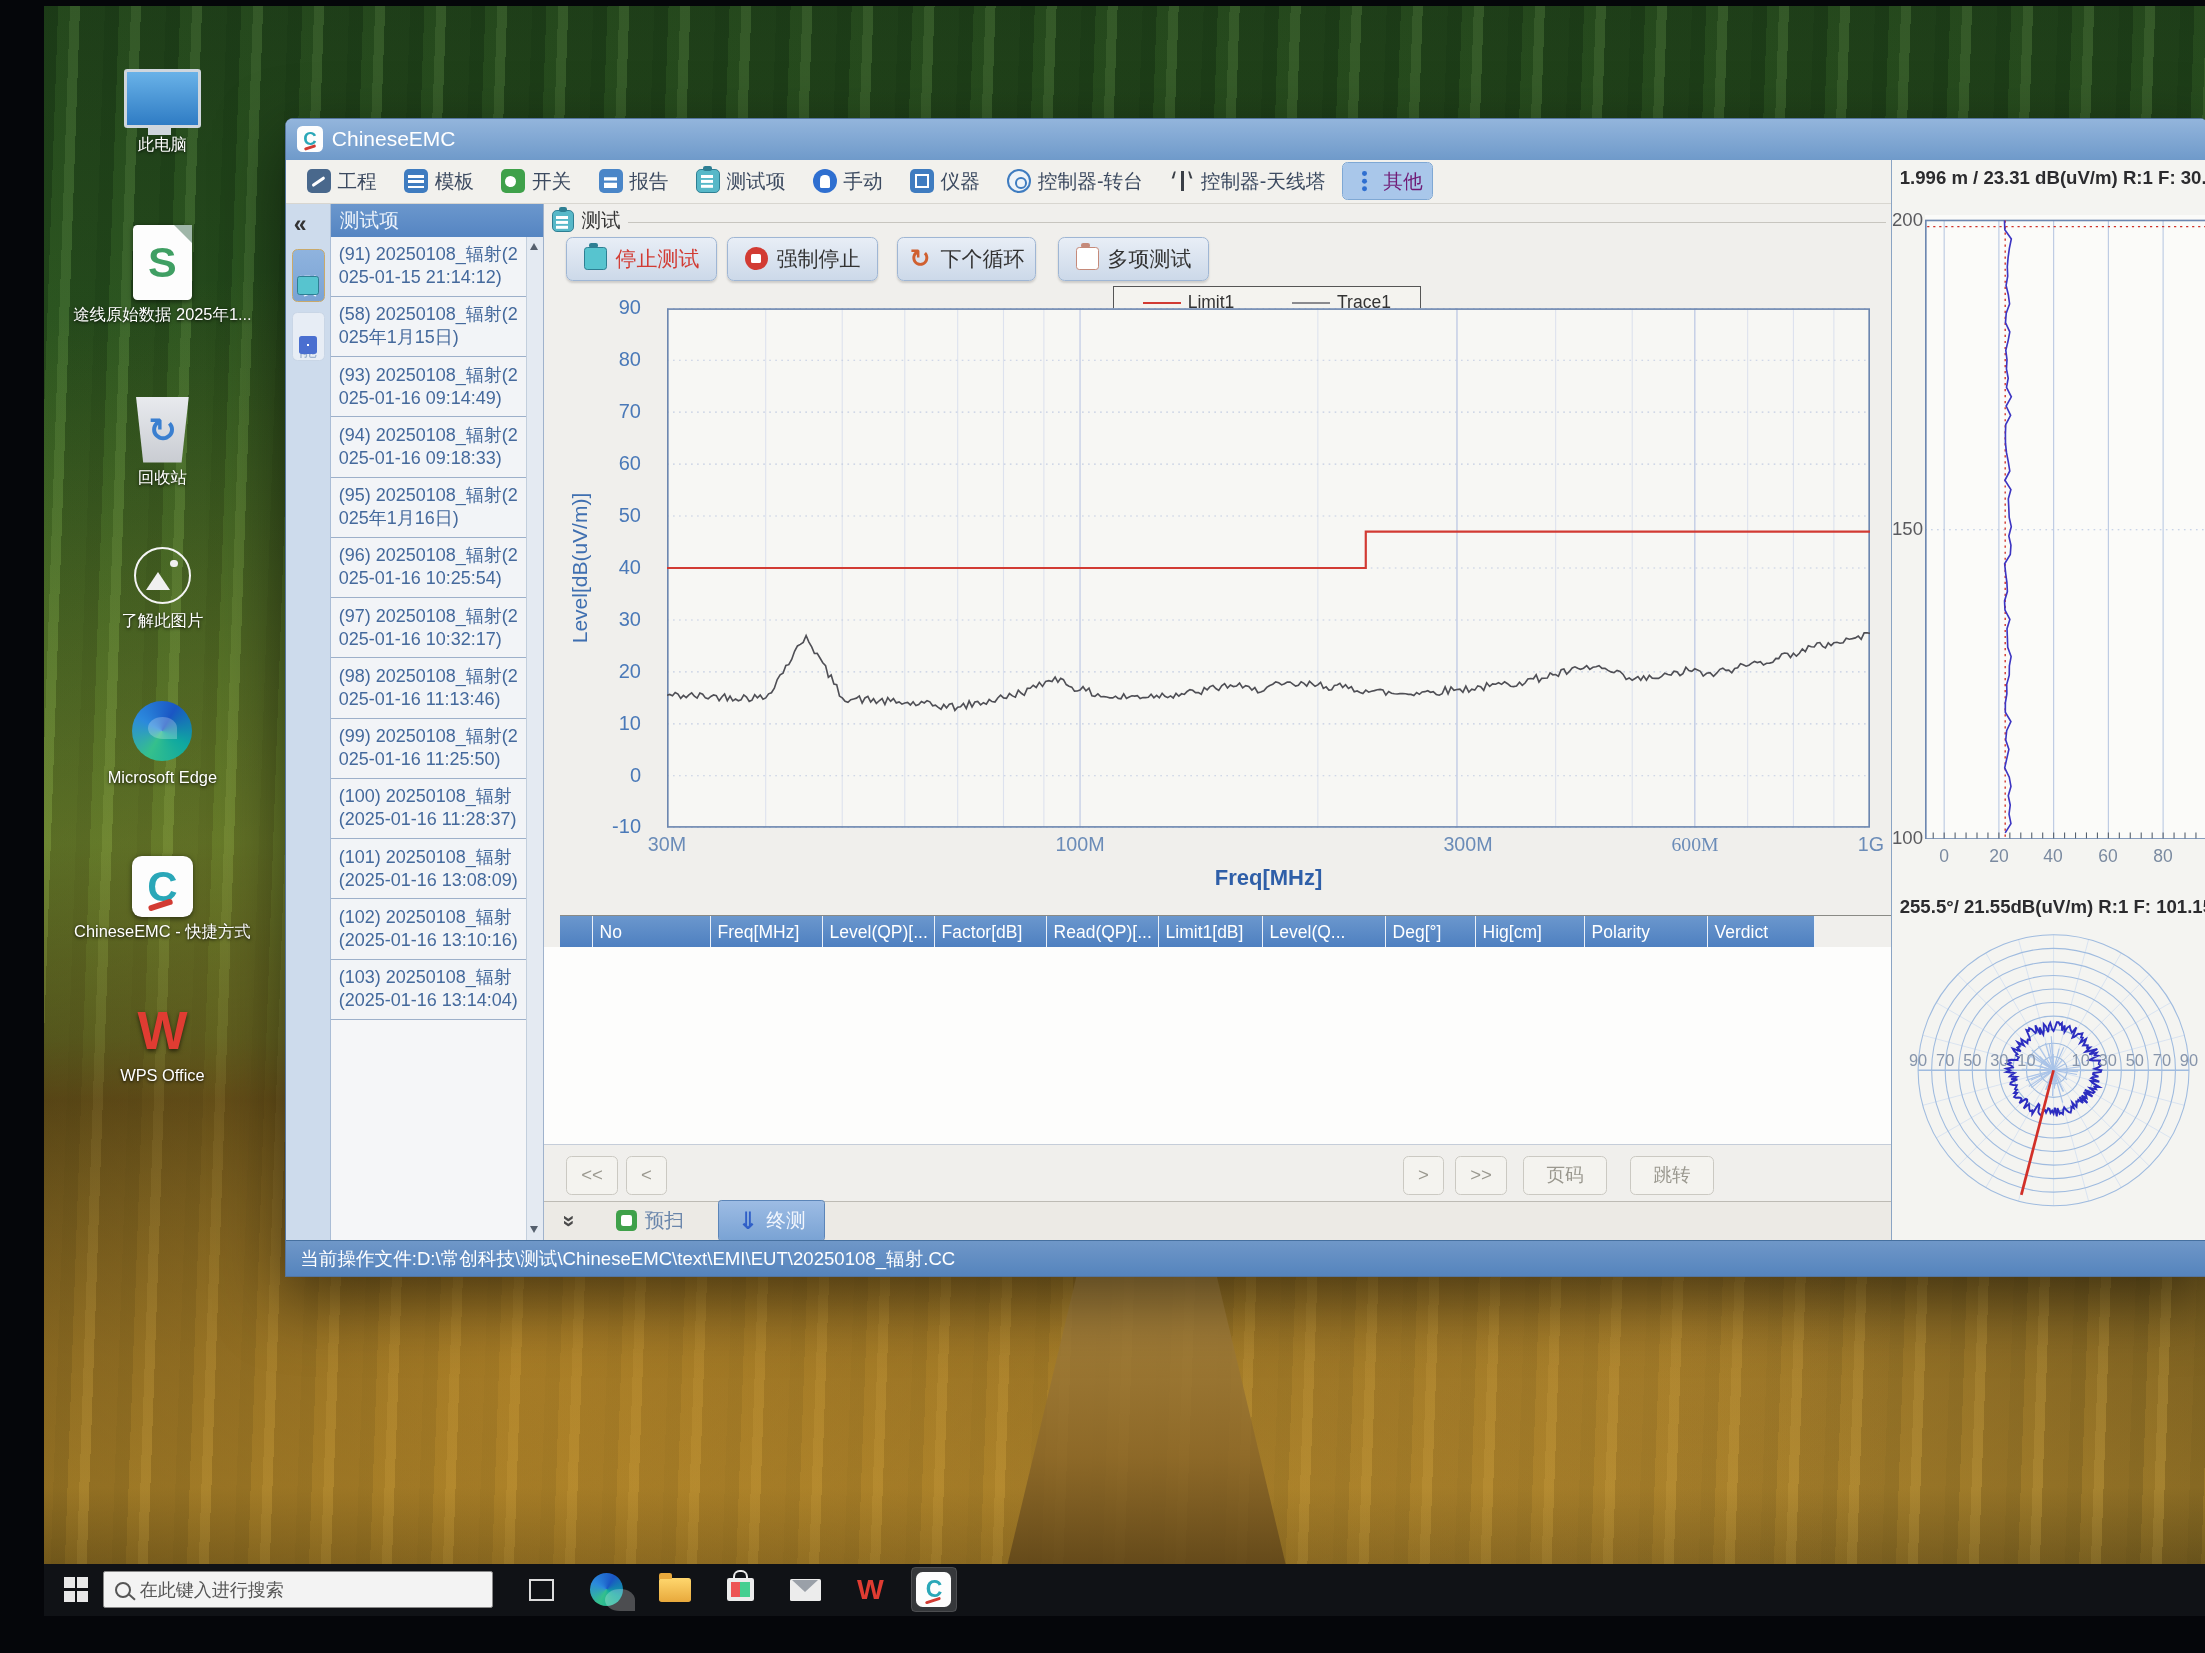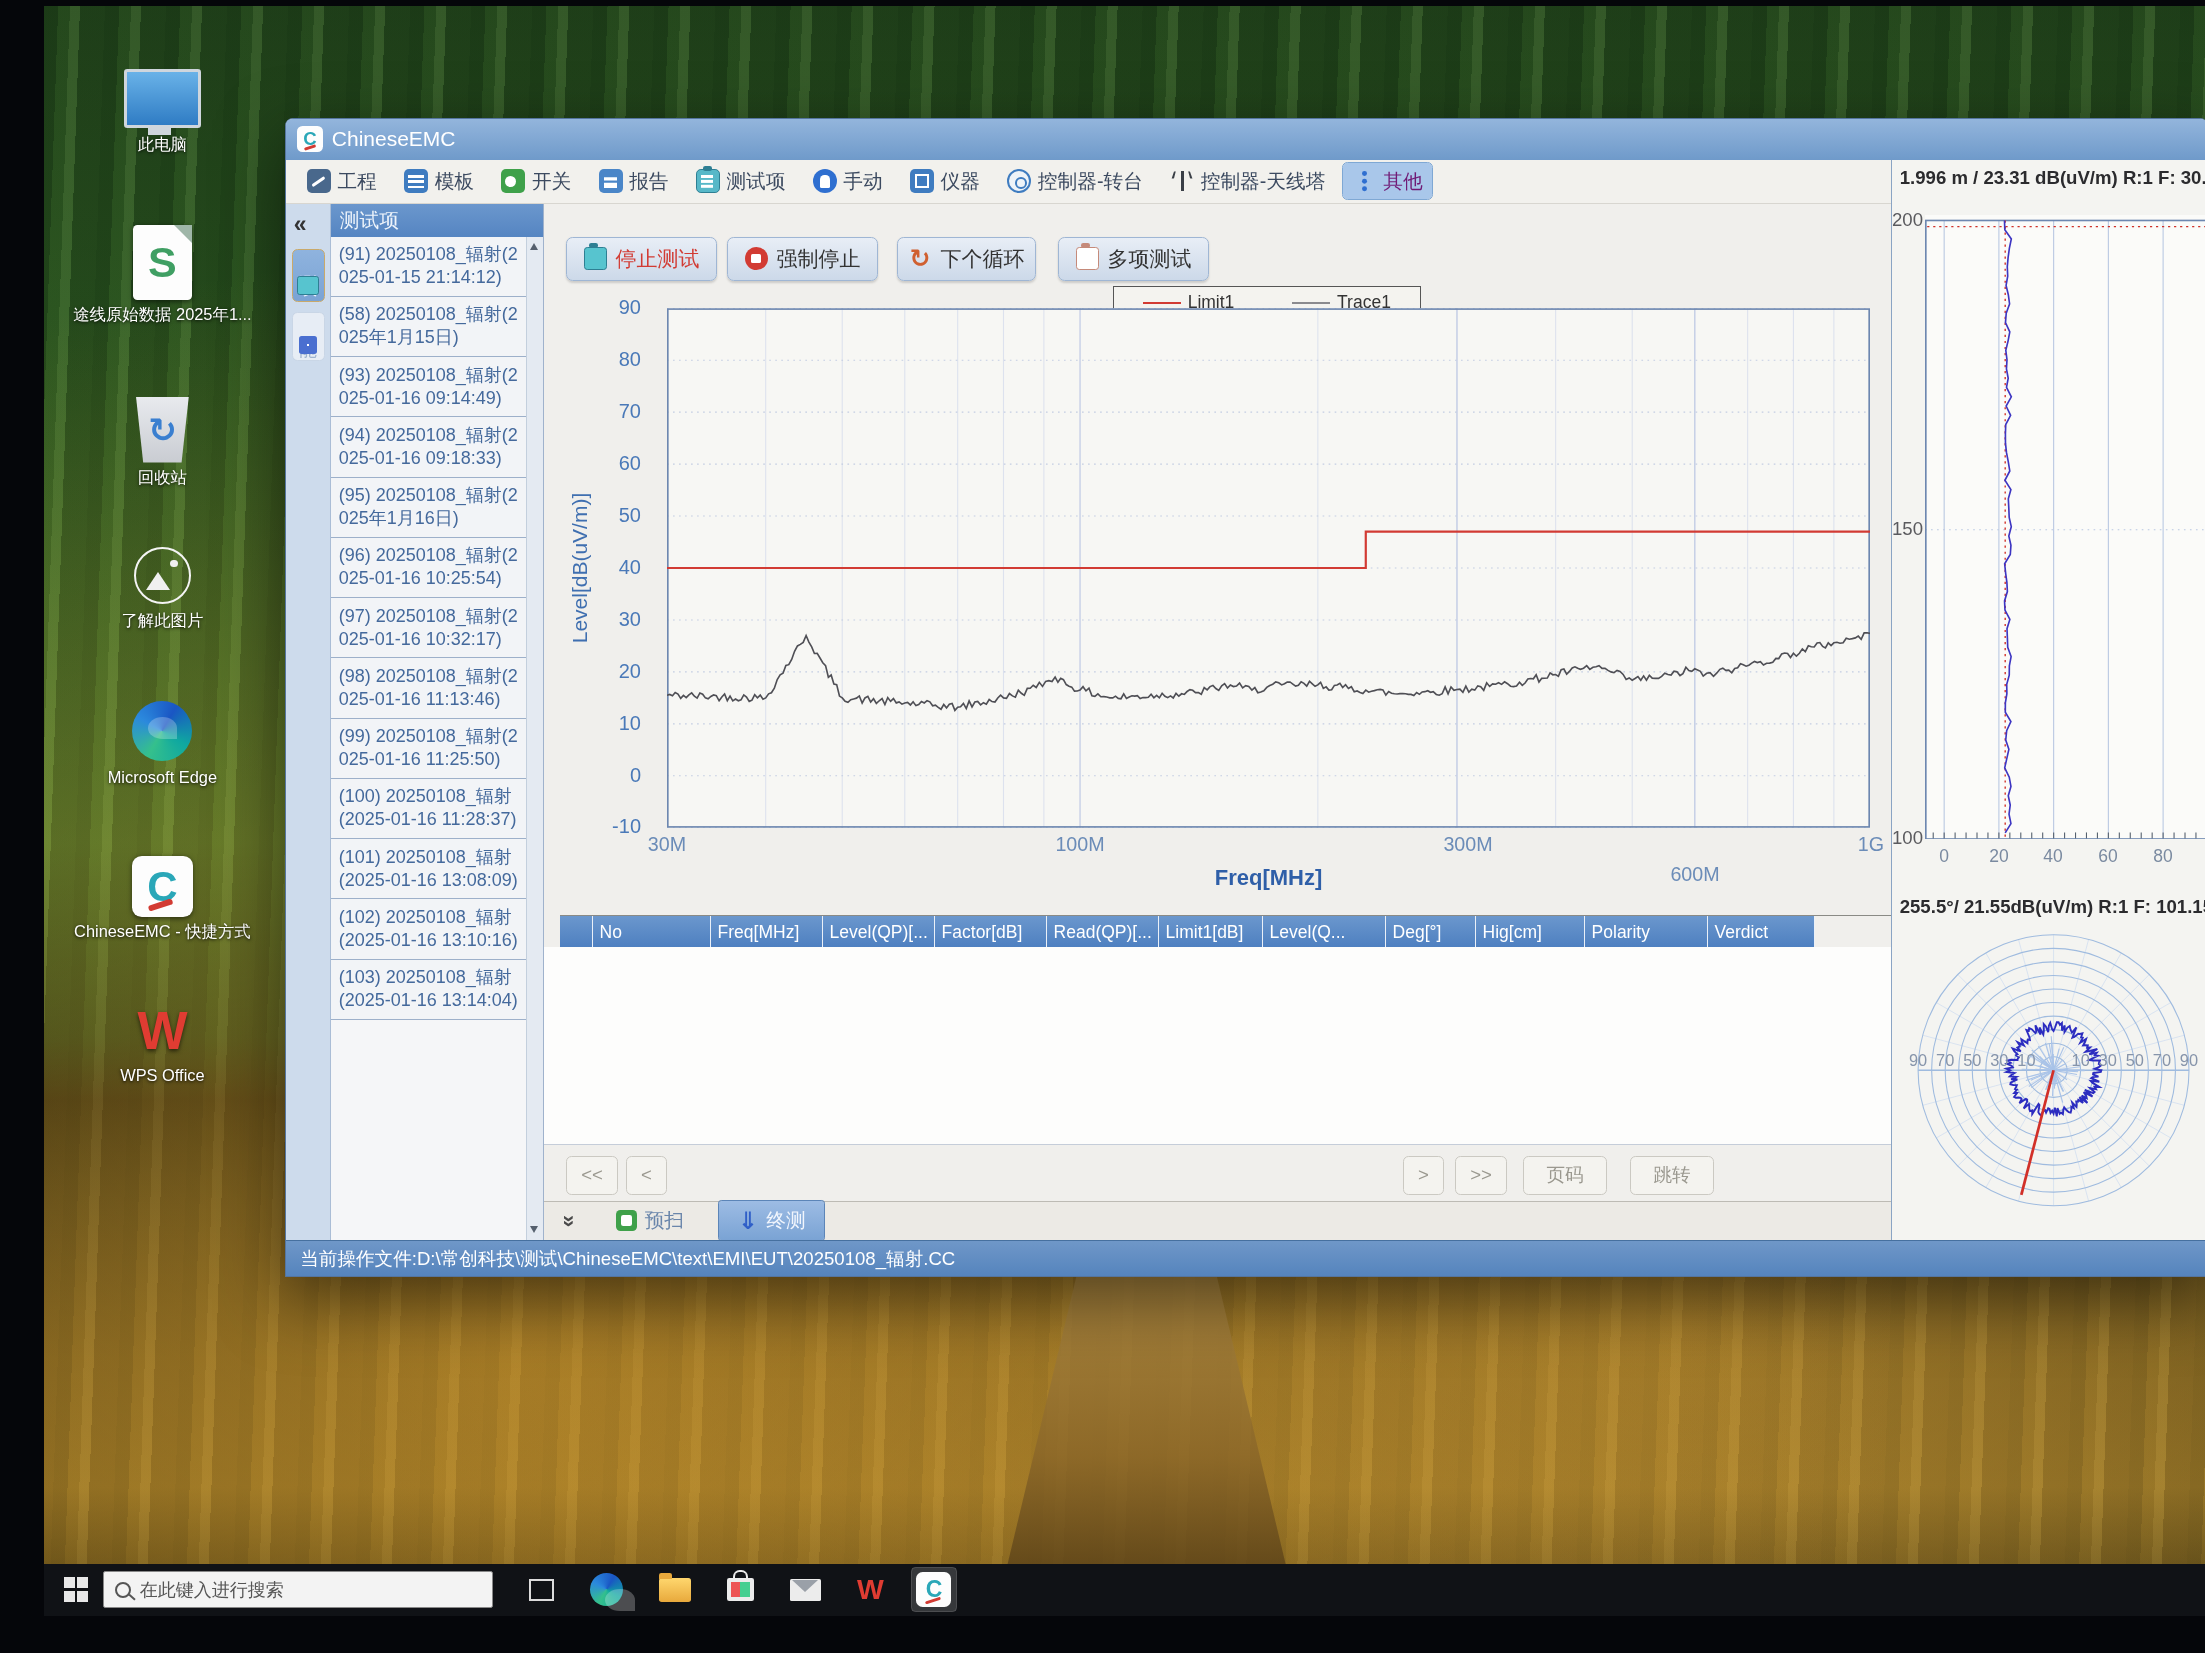--- a/index.html
+++ b/index.html
@@ -258,20 +258,25 @@
           <div class="test-item">(102) 20250108_辐射(2025-01-16 13:10:16)</div>
           <div class="test-item">(103) 20250108_辐射(2025-01-16 13:14:04)</div>
         </div>
       <div class="sidebar-scroll">
         <div class="tri-up"></div>
         <div class="tri-down"></div>
       </div>
     </div>
 
     <div class="main">
+      <div class="group-row">
+        <span class="mi ic-testitems" style="width:22px;height:22px;"></span>
+        <span>测试</span>
+        <span class="group-line"></span>
+      </div>
       <div id="toolbar-buttons">
           <div class="tbtn" style="left: 22px; width: 149px;">
             <span class="ticon ti-clip"></span>
             <span class="red-label">停止测试</span>
           </div>
           <div class="tbtn" style="left: 183px; width: 149px;">
             <span class="ticon ti-stop"></span>
             <span>强制停止</span>
           </div>
           <div class="tbtn" style="left: 353px; width: 137px;">
@@ -339,21 +344,21 @@
           <div class="ytick" style="left: 48px; top: 404px;">30</div>
           <div class="ytick" style="left: 48px; top: 456px;">20</div>
           <div class="ytick" style="left: 48px; top: 508px;">10</div>
           <div class="ytick" style="left: 48px; top: 560px;">0</div>
           <div class="ytick" style="left: 48px; top: 611px;">-10</div>
         </div>
       <div id="main-xticks">
           <div class="xtick" style="left: 79px; top: 629px;">30M</div>
           <div class="xtick" style="left: 492px; top: 629px;">100M</div>
           <div class="xtick" style="left: 880px; top: 629px;">300M</div>
-          <div class="xtick" style="left: 1107px; top: 659px;">600M</div>
+          <div class="xtick" style="left: 1107px; top: 629px; font-family: Liberation Serif, serif;">600M</div>
           <div class="xtick" style="left: 1283px; top: 629px;">1G</div>
         </div>
       <div class="axis-x-label">Freq[MHz]</div>
 
       <div class="thead" id="thead">
           <div class="th" style="width: 33px;"></div>
           <div class="th" style="width: 118px;">No</div>
           <div class="th" style="width: 112px;">Freq[MHz]</div>
           <div class="th" style="width: 112px;">Level(QP)[...</div>
           <div class="th" style="width: 112px;">Factor[dB]</div>

